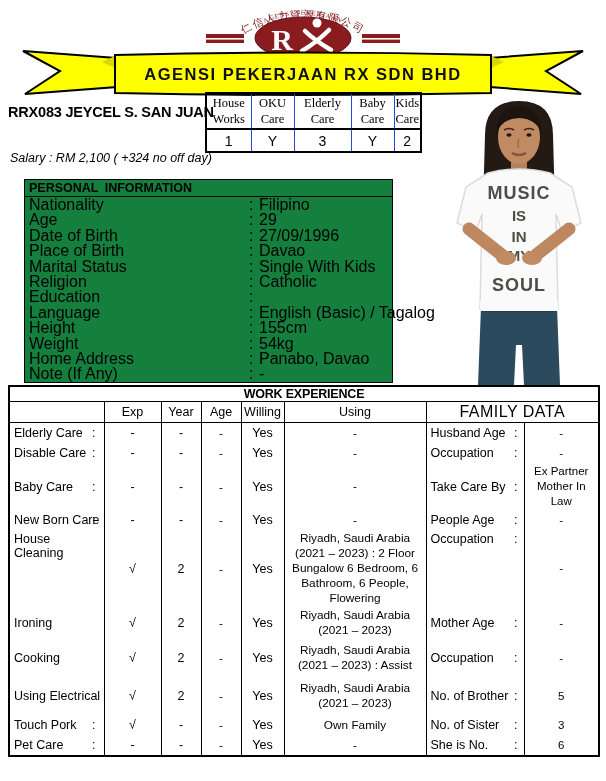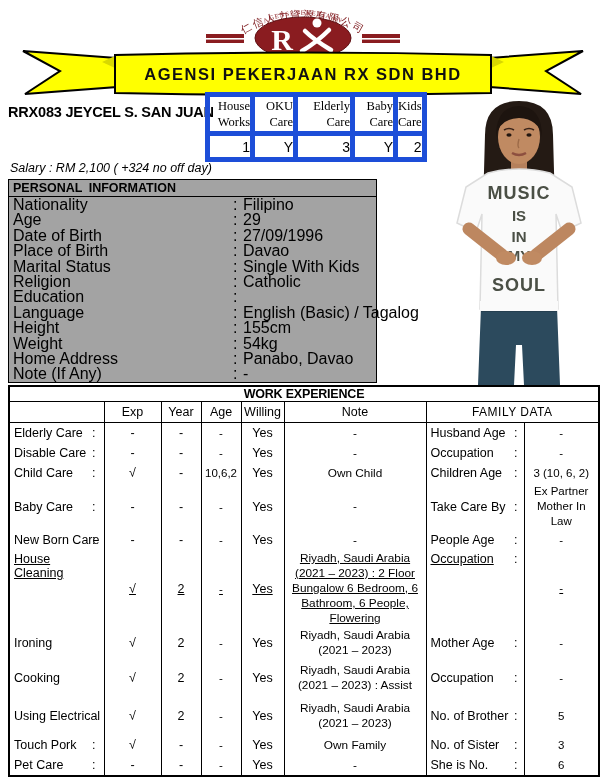--- a/index.html
+++ b/index.html
@@ -6,57 +6,57 @@
   .page{position:relative;width:606px;height:781px;background:#fff;overflow:hidden;
         font-family:"Liberation Sans",sans-serif;color:#000;}
 
   
   .logo-wrap{position:absolute;left:198px;top:0px;width:210px;height:60px;}
   .banner-wrap{position:absolute;left:0;top:46px;width:606px;height:54px;}
 
   
   .name{position:absolute;left:8px;top:104px;width:196px;font-size:14.5px;font-weight:bold;
         white-space:nowrap;letter-spacing:-0.2px;}
-  .salary{position:absolute;left:10px;top:161px;font-size:12.5px;font-style:italic;}
+  .salary{position:absolute;left:10px;top:151px;font-size:12.5px;font-style:italic;}
 
   
   .skills{position:absolute;left:205px;top:92px;border-collapse:collapse;table-layout:fixed;}
-  .skills td{border:5px solid #1d4ed8;text-align:right;padding:0;margin-top:38px;}
+  .skills td{border:1px solid #1d4ed8;text-align:center;padding:0;margin-top:38px;}
   .skills .sk-head td{font-family:"Liberation Serif",serif;font-size:12.5px;line-height:16px;
         height:34px;border-bottom:2px solid #000;}
   .skills .sk-val td{font-size:14px;height:21px;}
   .skills{border:2px solid #000;}
 
   
   .photo{position:absolute;left:436px;top:95px;width:186px;height:290px;}
 
   
-  .pi-box{position:absolute;left:8px;top:179px;width:367px;border:1.5px solid #000;background:#a3a3a3;}
+  .pi-box{position:absolute;left:24px;top:179px;width:367px;border:1.5px solid #000;background:#15803d;}
   .pi-title{font-weight:bold;font-size:12.5px;word-spacing:3px;padding:1px 0 1px 4px;
             border-bottom:1.5px solid #000;}
   .pi-row{display:grid;grid-template-columns:224px 10px 1fr;line-height:15.4px;font-size:16px;}
   .pi-label{padding-left:4px;}
   .pi-value{white-space:nowrap;}
 
   
   .wx{position:absolute;left:8px;top:385px;border-collapse:collapse;table-layout:fixed;
       border:2px solid #000;font-size:12.5px;}
   .wx td{border-left:1px solid #000;border-right:1px solid #000;padding:1px 2px;vertical-align:middle;}
   .wx .wx-title td{border:none;border-bottom:1px solid #000;text-align:center;font-weight:bold;
       font-size:12.5px;height:14px;letter-spacing:-0.2px;padding:0;margin-top:28px;}
   .wx .wx-head td{border-bottom:1px solid #000;text-align:center;height:18px;margin-left:20px;}
-  .wx .fam-title{font-size:12px;letter-spacing:0.5px;}
+  .wx .fam-title{font-size:16px;letter-spacing:0.5px;}
   .wx .c{text-align:center;}
   .wx .note{font-size:11.8px;line-height:15px;}
   .wx .famv{font-size:11.5px;line-height:15px;}
   .wx .agec{font-size:11.5px;padding:1px 0;}
   .wx .act,.wx .fam{position:relative;text-align:left;padding-left:4px;margin-left:44px;}
   .wx .act .colon{position:absolute;right:8px;}
   .wx .fam .colon{position:absolute;right:6px;}
-  .wx tr.top-align td{vertical-align:top;text-decoration:underline;}
+  .wx tr.top-align td{vertical-align:top;}
   .wx tr.top-align td.note,.wx tr.top-align td.c{vertical-align:middle;margin-left:44px;}
   .wx tr.top-align td.act,.wx tr.top-align td.fam{vertical-align:top;padding-top:2px;}
   .wx tr.pad4 td{padding-top:4px;padding-bottom:4px;}
   .wx tr.h20 td{height:18px;}
 </style>
 </head>
 <body>
 
 <div class="page">
 
@@ -258,21 +258,21 @@
     <tbody>
         <tr class="wx-title">
       <td colspan="8">WORK EXPERIENCE</td>
     </tr>
     <tr class="wx-head">
       <td></td>
       <td>Exp</td>
       <td>Year</td>
       <td>Age</td>
       <td>Willing</td>
-      <td>Note</td>
+      <td>Using</td>
       <td colspan="2" class="fam-title">FAMILY DATA</td>
     </tr>
 
     <tr class="h20">
       <td class="act"><span>Elderly Care</span><span class="colon">:</span></td>
       <td class="c">-</td>
       <td class="c">-</td>
       <td class="c agec">-</td>
       <td class="c">Yes</td>
       <td class="c note">-</td>
@@ -284,30 +284,20 @@
       <td class="act"><span>Disable Care</span><span class="colon">:</span></td>
       <td class="c">-</td>
       <td class="c">-</td>
       <td class="c agec">-</td>
       <td class="c">Yes</td>
       <td class="c note">-</td>
       <td class="fam"><span>Occupation</span><span class="colon">:</span></td>
       <td class="c famv">-</td>
     </tr>
 
-    <tr class="h20">
-      <td class="act"><span>Child Care</span><span class="colon">:</span></td>
-      <td class="c">√</td>
-      <td class="c">-</td>
-      <td class="c agec">10,6,2</td>
-      <td class="c">Yes</td>
-      <td class="c note">Own Child</td>
-      <td class="fam"><span>Children Age</span><span class="colon">:</span></td>
-      <td class="c famv">3 (10, 6, 2)</td>
-    </tr>
 
     <tr>
       <td class="act"><span>Baby Care</span><span class="colon">:</span></td>
       <td class="c">-</td>
       <td class="c">-</td>
       <td class="c agec">-</td>
       <td class="c">Yes</td>
       <td class="c note">-</td>
       <td class="fam"><span>Take Care By</span><span class="colon">:</span></td>
       <td class="c famv">Ex Partner Mother In Law</td>

